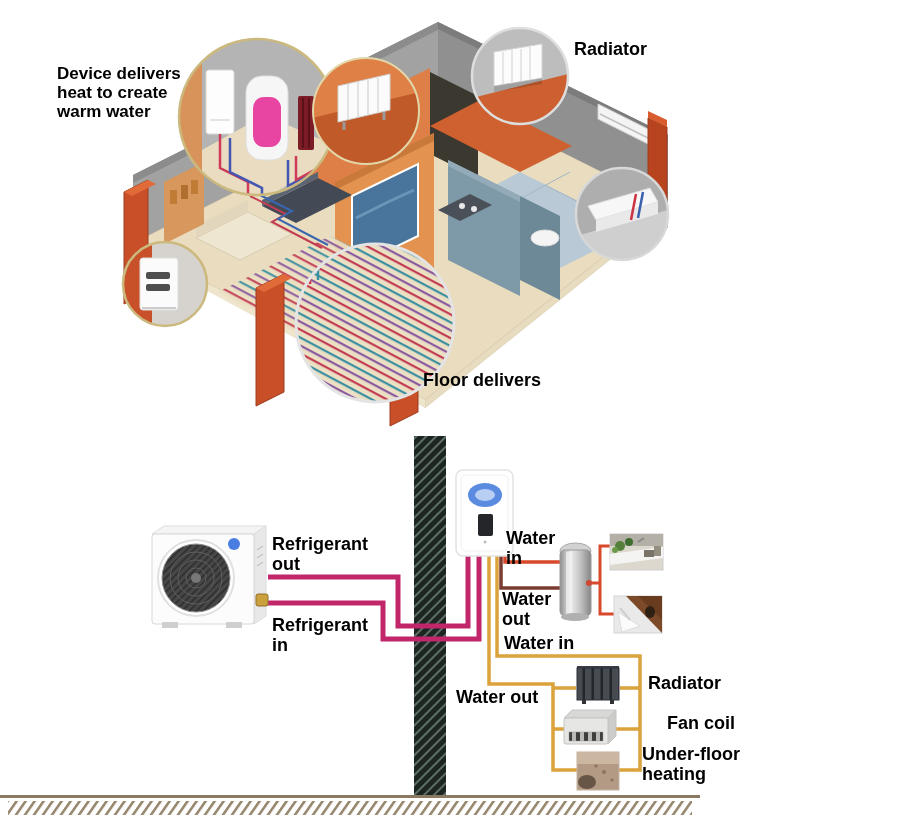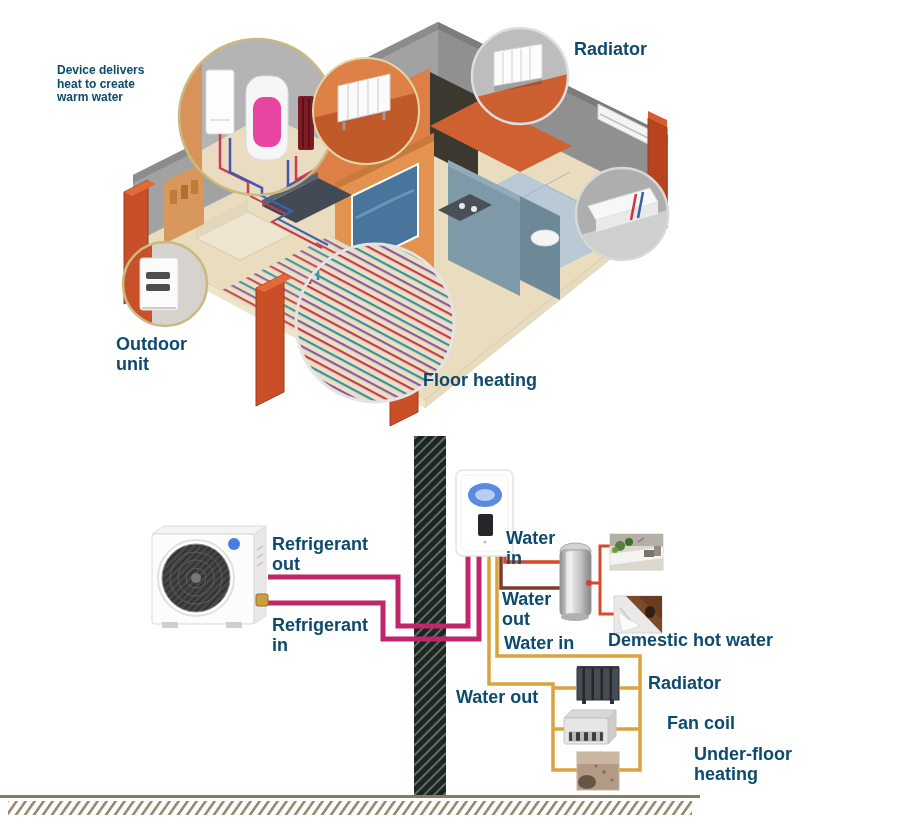--- a/index.html
+++ b/index.html
@@ -1,24 +1,24 @@
 <!DOCTYPE html>
 <html><head>
 <meta charset="utf-8">
 <style>
   html,body{margin:0;padding:0;background:#fff;}
   .canvas{position:relative;width:900px;height:836px;background:#ffffff;overflow:hidden;
           font-family:"Liberation Sans",sans-serif;}
   .canvas svg{position:absolute;left:0;}
   #house-svg{top:0;}
   #schem-svg{top:430px;}
-  .lbl{position:absolute;font-weight:700;color:#0c4a6e;white-space:pre-line;
+  .lbl{position:absolute;font-weight:700;color:#000000;white-space:pre-line;
        line-height:1.13;font-size:18px;}
   .lbl.c{}
-  .lbl.sm{font-size:12px;}
+  .lbl.sm{font-size:17px;}
 </style>
 </head>
 <body>
 
 <div class="canvas">
 
   <svg id="house-svg" width="900" height="430" viewBox="0 0 900 430">
     <defs>
       <clipPath id="c1clip">
           <circle cx="257" cy="117" r="78"></circle>
@@ -178,23 +178,21 @@
         <line x1="318" y1="264" x2="318" y2="280" stroke="#3a8fa0" stroke-width="2.5"></line>
       </g>
       <circle cx="375" cy="323" r="79" fill="none" stroke="#e4e4e4" stroke-width="3"></circle>
     </g>
   </svg>
 
   <div class="lbl sm" style="left:57px;top:64px;width:130px;">Device delivers
 heat to create
 warm water</div>
   <div class="lbl" style="left:574px;top:39px;">Radiator</div>
-  <div class="lbl" style="left:423px;top:370px;">Floor heating</div>
-  <div class="lbl" style="left:116px;top:334px;width:90px;">Outdoor
-unit</div>
+  <div class="lbl" style="left:423px;top:370px;">Floor delivers</div>
 
   <svg id="schem-svg" width="900" height="406" viewBox="0 430 900 406">
     <defs>
       <pattern id="wallpat" width="7" height="7" patternUnits="userSpaceOnUse" patternTransform="rotate(45)">
         <rect width="7" height="7" fill="#1d2520"></rect>
         <rect width="2" height="7" fill="#5d6f66"></rect>
       </pattern>
       <pattern id="groundpat" width="9" height="16" patternUnits="userSpaceOnUse" patternTransform="skewX(-35)">
         <rect width="3.2" height="16" fill="#98886f"></rect>
       </pattern>
@@ -320,18 +318,17 @@
   <div class="lbl c" style="left:272px;top:534px;width:108px;">Refrigerant
 out</div>
   <div class="lbl c" style="left:272px;top:615px;width:108px;">Refrigerant
 in</div>
   <div class="lbl c" style="left:506px;top:528px;width:56px;">Water
 in</div>
   <div class="lbl c" style="left:502px;top:589px;width:60px;">Water
 out</div>
   <div class="lbl" style="left:504px;top:633px;">Water in</div>
   <div class="lbl" style="left:456px;top:687px;">Water out</div>
-  <div class="lbl" style="left:608px;top:630px;">Demestic hot water</div>
   <div class="lbl" style="left:648px;top:673px;">Radiator</div>
   <div class="lbl" style="left:648px;top:713px;margin-left:19px;">Fan coil</div>
-  <div class="lbl c" style="left:658px;top:744px;width:118px;padding-left:36px;">Under-floor
+  <div class="lbl c" style="left:642px;top:744px;width:118px;">Under-floor
 heating</div>
 </div>
 
 </body></html>

